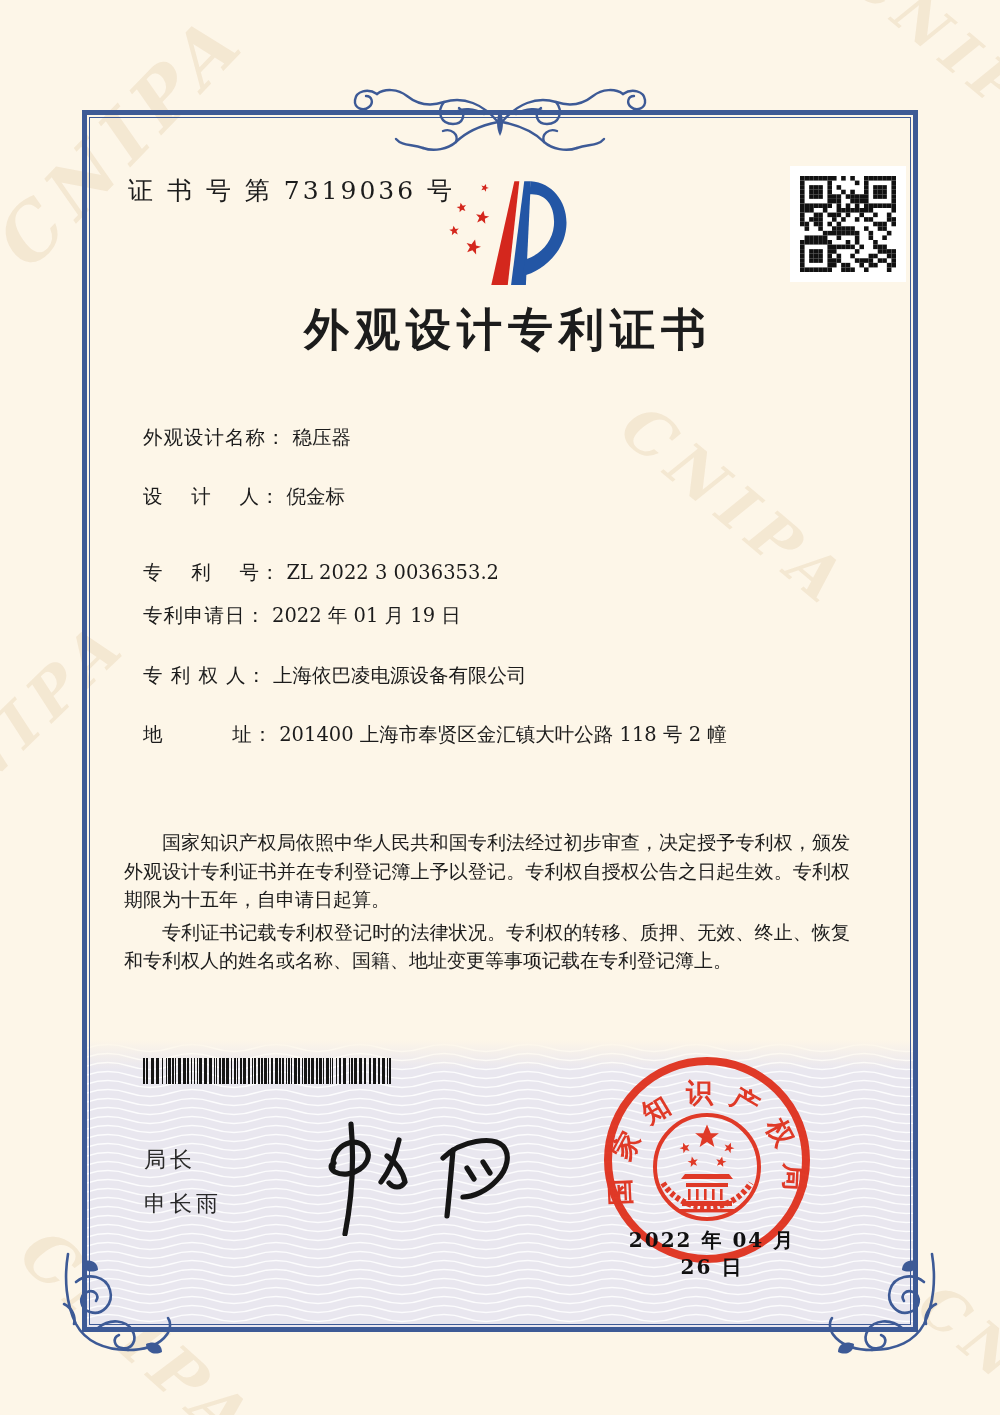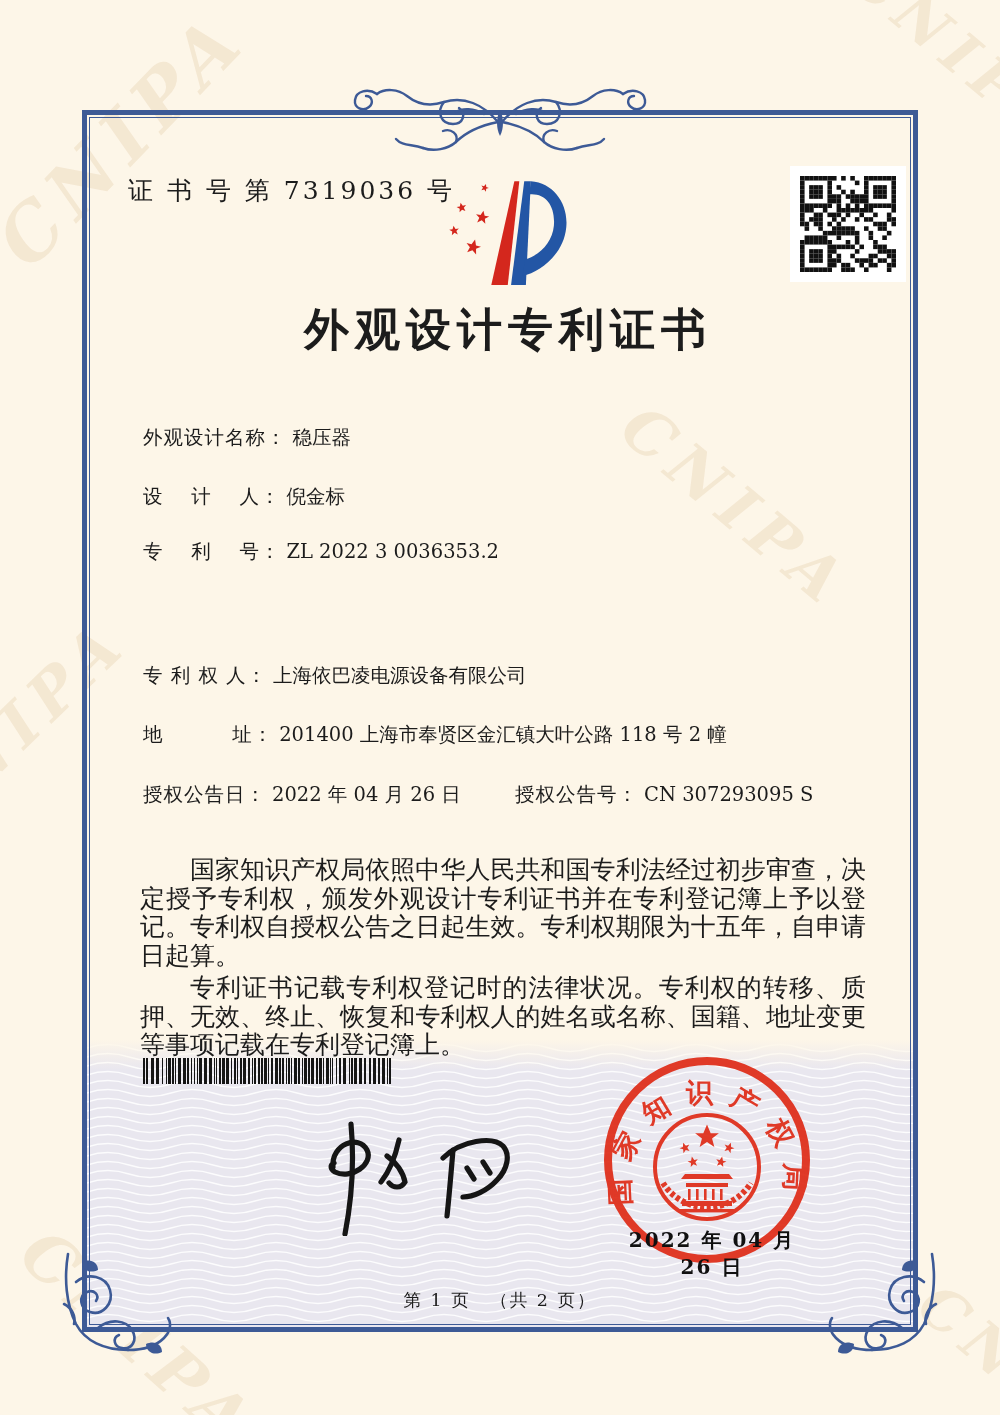--- a/index.html
+++ b/index.html
@@ -32,21 +32,21 @@
   .qr-box{left:790px;top:166px;width:116px;height:116px;background:#fff;
           display:flex;align-items:center;justify-content:center;}
 
   .title{left:8px;top:300px;width:100%;text-align:center;font-size:45px;font-weight:bold;letter-spacing:6px;}
 
   .field{left:143px;width:760px;font-size:19.5px;white-space:nowrap;}
   .flabel{letter-spacing:1px;}
   .fvalue{margin-left:6px;}
   .fpair2{position:absolute;left:372px;top:0;}
 
-  .paras{left:140px;top:828px;width:726px;font-size:25px;line-height:28.5px;text-align:justify;margin-top:28px;}
+  .paras{left:124px;top:828px;width:726px;font-size:19px;line-height:28.5px;text-align:justify;}
   .paras p{margin:0 0 4px 0;text-indent:2em;}
 
   .barcode{left:143px;top:1058px;width:256px;height:26px;display:flex;align-items:stretch;}
   .barcode span{display:block;height:100%;background:#151515;}
 
   .officer{left:144px;top:1138px;font-family:"DejaVu Sans","Liberation Sans",sans-serif;
            font-size:22px;line-height:44px;color:#2a2a2a;letter-spacing:4px;}
   .sig{left:295px;top:1112px;width:230px;height:124px;}
 
   .seal{left:600px;top:1053px;width:214px;height:214px;opacity:.92;}
@@ -415,34 +415,31 @@
   </div>
 
   <div class="abs title">外观设计专利证书</div>
 
   <div class="abs field" style="top:483px">
     <span class="flabel">设　 计　 人：</span><span class="fvalue">倪金标</span>
   </div>
   <div class="abs field" style="top:424px">
     <span class="flabel">外观设计名称：</span><span class="fvalue">稳压器</span>
   </div>
-  <div class="abs field" style="top:538px">
+  <div class="abs field" style="top:559px">
     <span class="flabel">专　 利　 号：</span><span class="fvalue">ZL 2022 3 0036353.2</span>
+  </div>
+  <div class="abs field" style="top:602px">
+    <span class="flabel">专利申请日：</span><span class="fvalue">2022 年 01 月 19 日</span>
   </div>
   <div class="abs field" style="top:662px">
     <span class="flabel">专 利 权 人：</span><span class="fvalue">上海依巴凌电源设备有限公司</span>
   </div>
   <div class="abs field" style="top:721px">
     <span class="flabel">地　　　 址：</span><span class="fvalue">201400  上海市奉贤区金汇镇大叶公路 118 号 2 幢</span>
-  </div>
-  <div class="abs field" style="top:781px">
-    <span class="flabel">授权公告日：</span><span class="fvalue">2022 年 04 月 26 日</span>
-    <span class="fpair2">
-      <span class="flabel">授权公告号：</span><span class="fvalue">CN 307293095 S</span>
-    </span>
   </div>
 
   <div class="abs paras">
     <p>国家知识产权局依照中华人民共和国专利法经过初步审查，决定授予专利权，颁发外观设计专利证书并在专利登记簿上予以登记。专利权自授权公告之日起生效。专利权期限为十五年，自申请日起算。</p>
     <p>专利证书记载专利权登记时的法律状况。专利权的转移、质押、无效、终止、恢复和专利权人的姓名或名称、国籍、地址变更等事项记载在专利登记簿上。</p>
   </div>
 
   <div id="barcode" class="abs barcode">
       <span style="width:2px;margin-right:1px"></span>
       <span style="width:2px;margin-right:3px"></span>
@@ -507,20 +504,24 @@
       <span style="width:3px;margin-right:2px"></span>
       <span style="width:2px;margin-right:3px"></span>
       <span style="width:2px;margin-right:2px"></span>
       <span style="width:3px;margin-right:2px"></span>
       <span style="width:2px;margin-right:2px"></span>
       <span style="width:3px;margin-right:2px"></span>
       <span style="width:1px;margin-right:1px"></span>
       <span style="width:2px;margin-right:1px"></span>
     </div>
 
+  <div class="abs officer">
+    <div>局长</div>
+    <div>申长雨</div>
+  </div>
 
   <svg class="abs sig" viewBox="0 0 230 124">
     <g fill="none" stroke="#151515" stroke-width="5.2" stroke-linecap="round">
       <path d="M38,55 C36,32 64,22 72,38 C79,52 56,68 40,60 C35,57 35,53 39,51"></path>
       <path d="M56,12 C59,45 57,86 50,122"></path>
       <path d="M104,28 C100,46 94,60 86,70"></path>
       <path d="M92,44 C101,50 108,60 110,70 C106,77 98,76 94,71"></path>
       <path d="M148,46 C166,28 198,24 208,34 C216,43 212,58 202,68 C192,79 178,85 168,85"></path>
       <path d="M158,38 C156,62 154,86 152,104"></path>
       <path d="M172,56 L179,67"></path>
@@ -548,15 +549,14 @@
       <rect x="104" y="136" width="2.6" height="11"></rect>
         <rect x="112" y="136" width="2.6" height="11"></rect>
       <rect x="120" y="136" width="2.6" height="11"></rect>
       <rect x="82" y="148" width="50" height="5"></rect>
       <rect x="78" y="156" width="58" height="3.4"></rect>
       <path d="M 63,130 A 52,52 0 0 0 151,130" fill="none" stroke="#df2b17" stroke-width="6" stroke-dasharray="4 2.5"></path>
     </g>
   </svg>
   <div class="abs seal-date">2022 年 04 月 26 日</div>
 
-  <div class="abs pageinfo">第 1 页　（共 2 页）</div>
 
 </div>
 
 </body></html>

